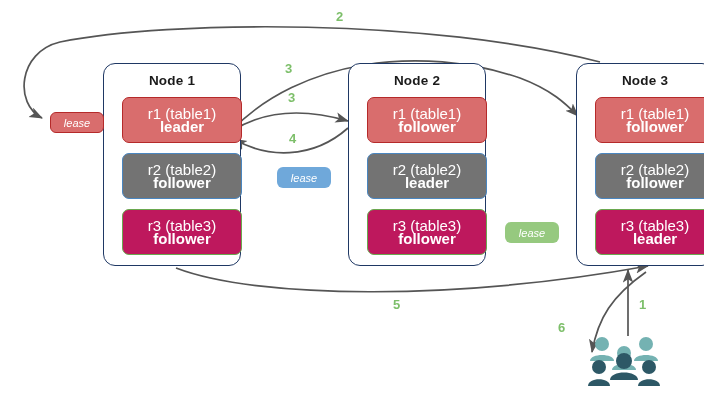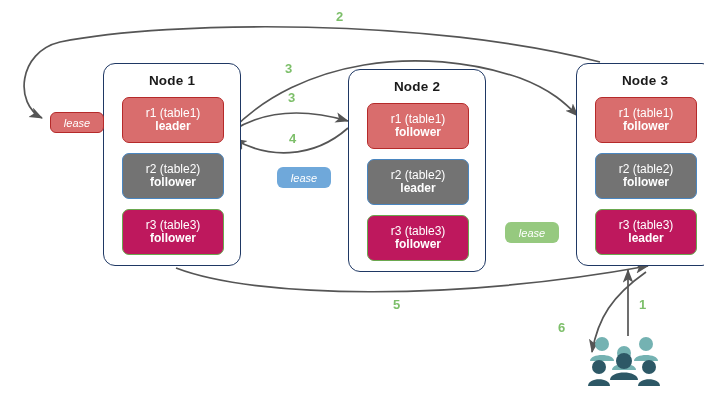--- a/index.html
+++ b/index.html
@@ -10,24 +10,24 @@
   
   #arrows{position:absolute;left:0;top:0;width:704px;height:405px;}
 
   
   .node{position:absolute;border:1.6px solid #1f3864;border-radius:12px;
         background:#ffffff;box-sizing:border-box;padding-left:21px;}
   .node-title{position:absolute;left:0;right:0;top:9px;text-align:center;
         font-size:13.5px;font-weight:bold;color:#1a1a1a;letter-spacing:.2px;}
 
   
-  .rep{position:absolute;left:18px;width:102px;height:46px;border-radius:7px;
+  .rep{position:absolute;left:18px;width:120px;height:46px;border-radius:7px;
        box-sizing:border-box;display:flex;flex-direction:column;
        align-items:center;justify-content:center;color:#ffffff;
-       font-size:12px;line-height:13px;text-align:center;}
+       font-size:15px;line-height:13px;text-align:center;}
   .rep .l2{display:block;font-weight:bold;}
   .rep-red  {background:#d96d6d;border:1.6px solid #b52a2a;}
   .rep-blue {background:#737373;border:1.6px solid #4a86c0;}
   .rep-green{background:#be185d;border:1.6px solid #6aa84f;}
 
   
   .lease{position:absolute;border-radius:6px;box-sizing:border-box;
          display:flex;align-items:center;justify-content:center;
          color:#ffffff;font-size:11px;height:21px;width:54px;font-style:italic;}
   .lease-red  {background:#d96d6d;border:1.6px solid #b52a2a;}
@@ -89,21 +89,21 @@
     <div class="rep rep-blue" style="top:89px;">
       <span>r2 (table2)</span>
       <span class="l2">follower</span>
     </div>
     <div class="rep rep-green" style="top:145px;">
       <span>r3 (table3)</span>
       <span class="l2">follower</span>
     </div>
   </div>
 
-  <div class="node" style="left:348px;top:69px;width:138px;height:203px;">
+  <div class="node" style="left:348px;top:63px;width:138px;height:203px;">
     <div class="node-title">Node 2</div>
     <div class="rep rep-red" style="top:33px;">
       <span>r1 (table1)</span>
       <span class="l2">follower</span>
     </div>
     <div class="rep rep-blue" style="top:89px;">
       <span>r2 (table2)</span>
       <span class="l2">leader</span>
     </div>
     <div class="rep rep-green" style="top:145px;">

